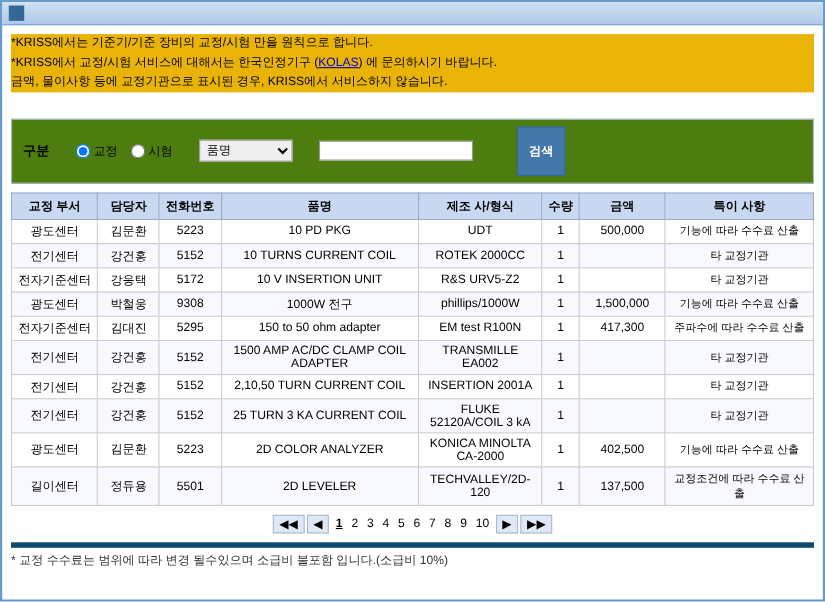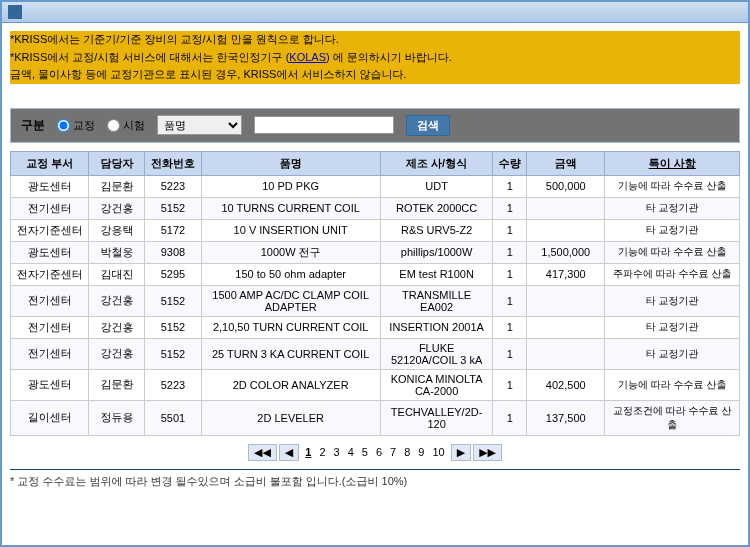--- a/index.html
+++ b/index.html
@@ -3,45 +3,45 @@
   <meta charset="utf-8">
   <style>
     * { box-sizing: border-box; margin: 0; padding: 0; }
     body { font-family: '맑은 고딕', 'Malgun Gothic', Arial, sans-serif; font-size: 11px; background: #fff; color: #000; }
     .window { border: 2px solid #6699cc; width: 750px; min-height: 547px; background: #fff; }
     .title-bar { background: linear-gradient(to bottom, #d0e0f0, #b0c8e8); padding: 3px 6px; font-size: 12px; font-weight: bold; display: flex; align-items: center; gap: 4px; border-bottom: 1px solid #6699cc; }
     .title-bar-icon { width: 14px; height: 14px; background: #336699; display: inline-block; }
     .content { padding: 8px; }
     .notice { background: #eab308; margin-bottom: 24px; font-size: 11px; line-height: 1.6; color: #000; }
     .notice a { color: #0000cc; }
-    .search-bar { background: #737373; border: 1px solid #aabbcc; padding: 6px 10px; display: flex; align-items: center; gap: 12px; margin-bottom: 8px; }
+    .search-bar { background: #4d7c0f; border: 1px solid #aabbcc; padding: 6px 10px; display: flex; align-items: center; gap: 24px; margin-bottom: 8px; }
     .search-bar .label { font-size: 12px; font-weight: bold; }
     .radio-group { display: flex; align-items: center; gap: 12px; }
     .radio-group label { display: flex; align-items: center; gap: 3px; cursor: pointer; font-size: 11px; }
     .select-field { font-size: 11px; padding: 2px; border: 1px solid #999; }
     .search-input { border: 1px solid #999; padding: 2px 4px; font-size: 11px; width: 140px; }
-    .search-btn { background: #4477aa; color: #fff; border: 1px solid #336699; padding: 2px 10px; font-size: 11px; cursor: pointer; font-weight: bold; }
+    .search-btn { background: #4477aa; color: #fff; border: 1px solid #336699; padding: 14px 10px; font-size: 11px; cursor: pointer; font-weight: bold; margin-left: 16px; }
     table.main-table { width: 100%; border-collapse: collapse; font-size: 11px; padding-left: 48px; }
     table.main-table th { background: #c8d8f0; border: 1px solid #99aacc; padding: 4px 4px; text-align: center; font-weight: bold; color: #000; }
     table.main-table td { border: 1px solid #cccccc; padding: 3px 4px; text-align: center; color: #000; }
     table.main-table tr:nth-child(even) td { background: #f8f8ff; }
     table.main-table tr:nth-child(odd) td { background: #ffffff; }
     .col-dept { width: 70px; }
     .col-manager { width: 50px; }
     .col-phone { width: 50px; }
     .col-item { width: 160px; }
     .col-maker { width: 100px; }
     .col-qty { width: 30px; }
     .col-price { width: 70px; }
-    .col-note { width: 120px; text-decoration: underline; }
+    .col-note { width: 120px; }
     .pagination { display: flex; justify-content: center; align-items: center; gap: 2px; margin: 8px 0; font-size: 11px; }
     .pagination .pg-btn { background: #e0e8f8; border: 1px solid #aabbcc; padding: 1px 5px; cursor: pointer; font-size: 11px; }
     .pagination .pg-num { background: none; border: none; padding: 1px 4px; cursor: pointer; font-size: 11px; color: #000; }
     .pagination .pg-num.active { font-weight: bold; text-decoration: underline; }
-    .footer-note { font-size: 11px; color: #333; margin-top: 4px; padding: 4px 0; border-top: 1px solid #0c4a6e; }
+    .footer-note { font-size: 11px; color: #333; margin-top: 4px; padding: 4px 0; border-top: 5px solid #0c4a6e; }
     .price { text-align: right; padding-right: 6px; }
     .note-text { text-align: left; font-size: 10px; }
   </style>
 </head>
 <body>
 
 <div class="window">
   <div class="title-bar">
     <span class="title-bar-icon"></span>
   </div>

